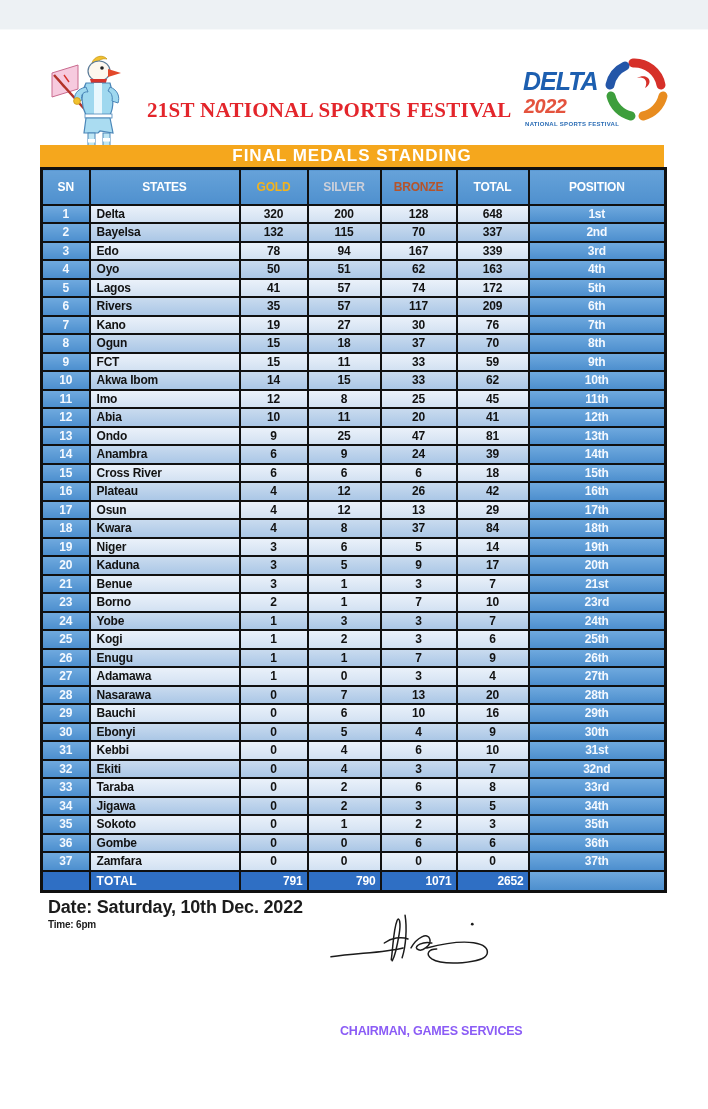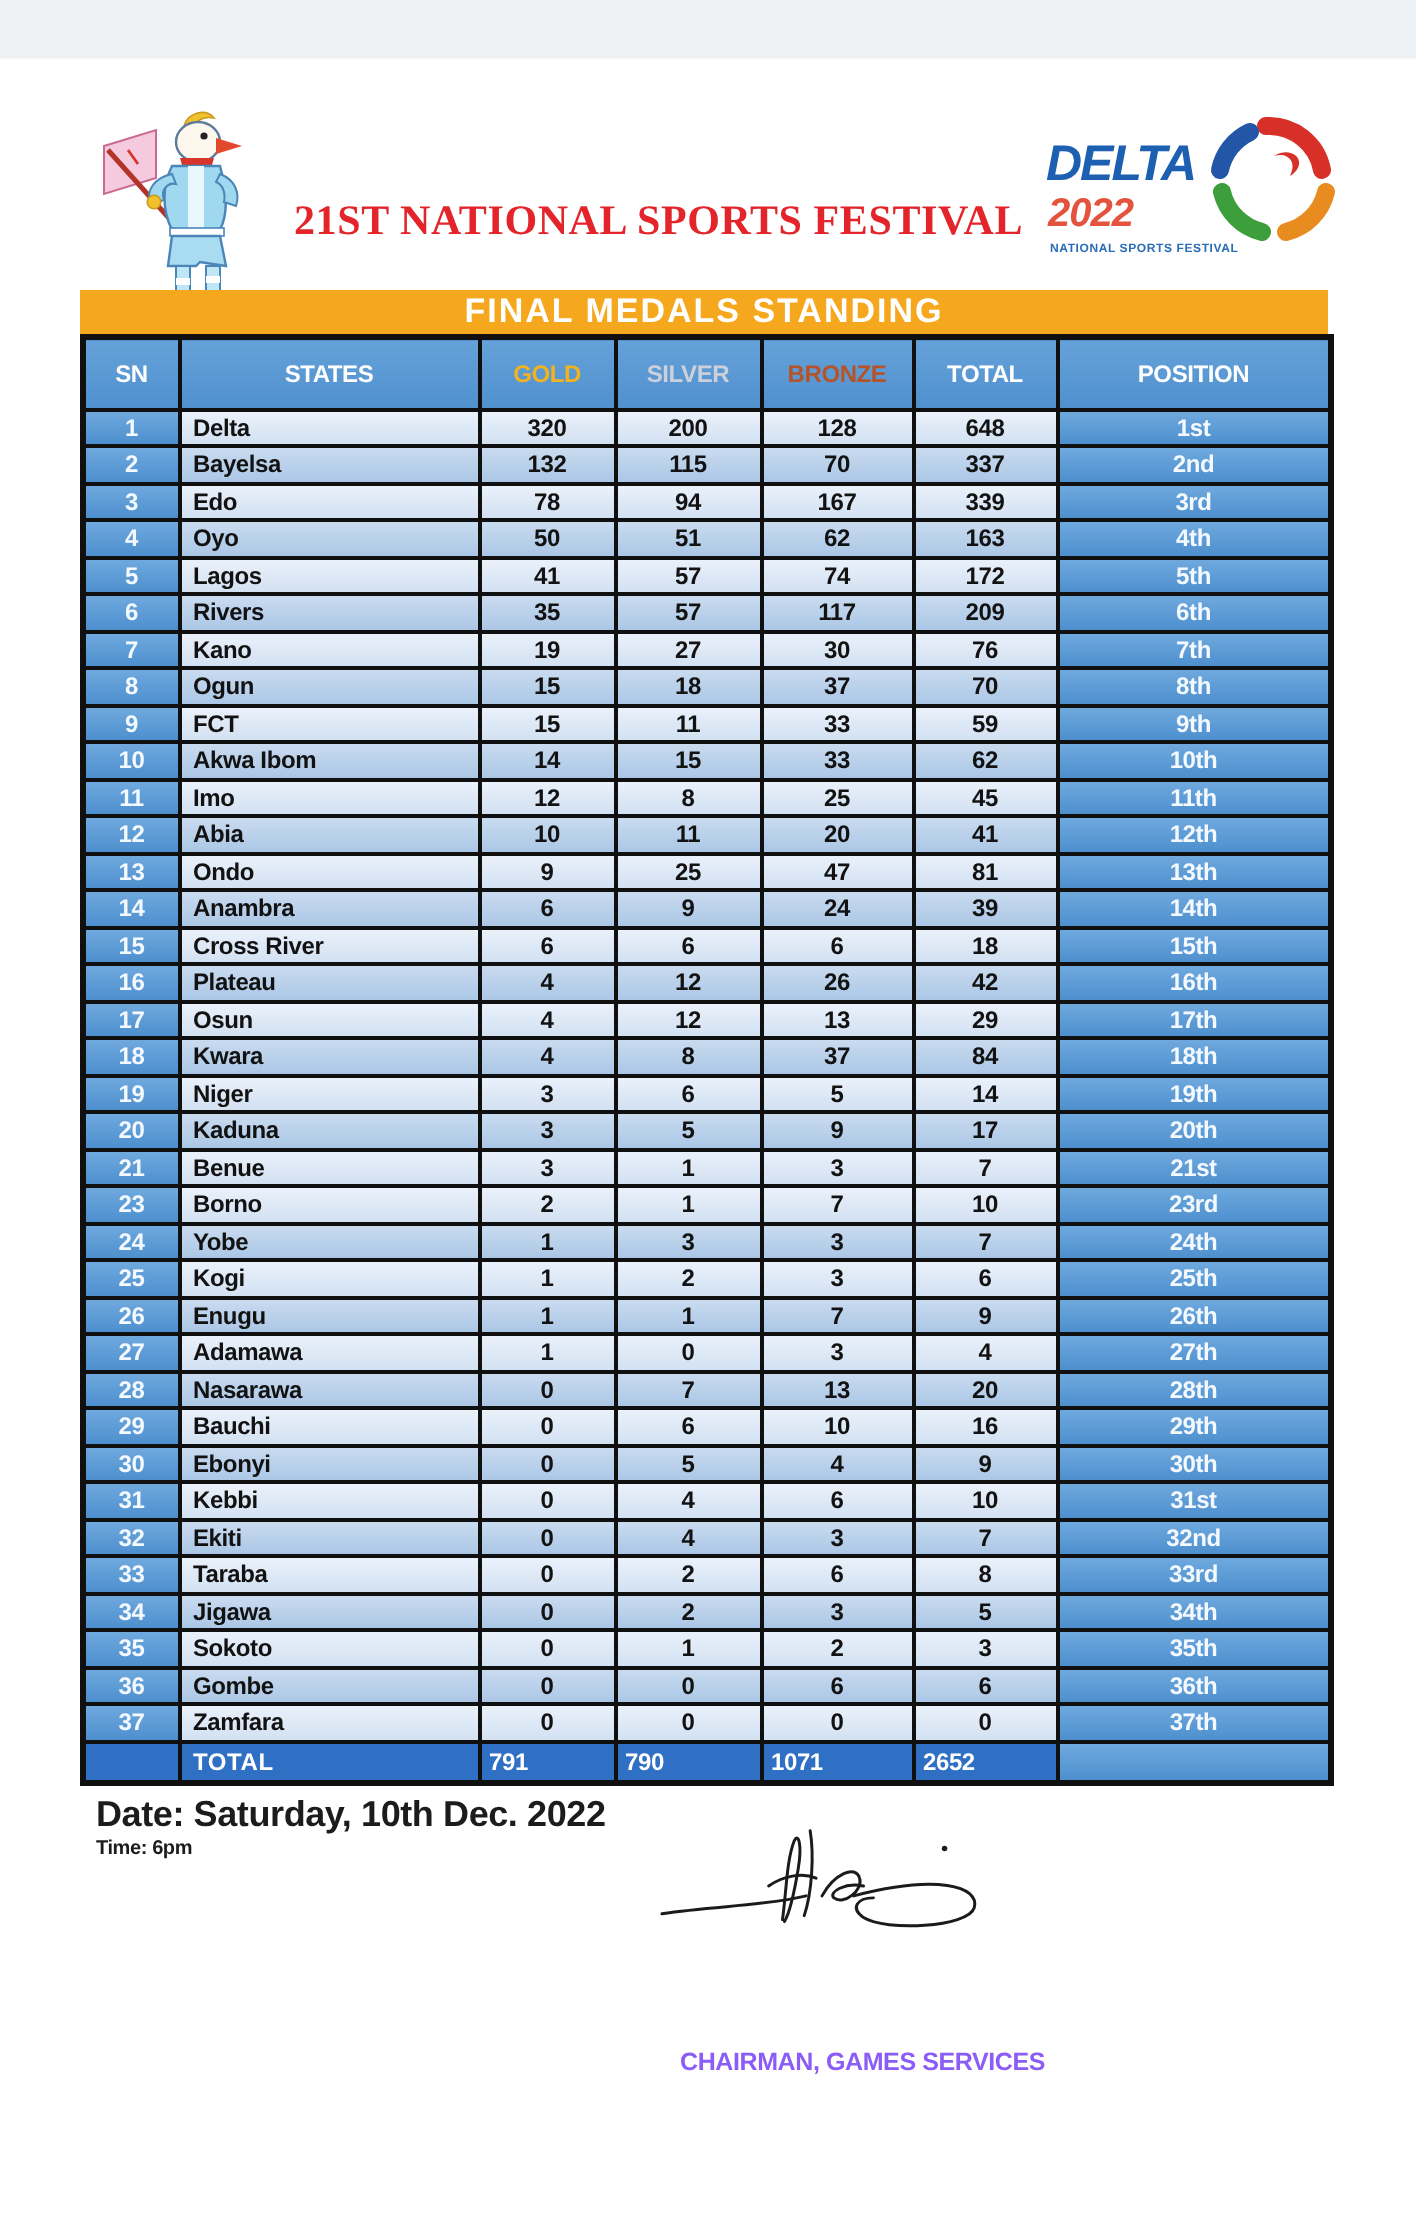--- a/index.html
+++ b/index.html
@@ -49,21 +49,21 @@
   tr.data-row{height:18.5px;}
   tr.data-row td{color:#121212;text-align:center;}
   tr.data-row td.c-state{text-align:left;padding-left:6px;}
   tr.row-odd td{background:linear-gradient(180deg,#eaf1fa,#d2e1f2);}
   tr.row-even td{background:linear-gradient(180deg,#c9dbef,#abc7e6);}
   tr.data-row td.c-sn, tr.data-row td.c-pos{
     background:linear-gradient(180deg,#6fa9de,#4d8fce);
     color:#f4f9ff;
   }
   tfoot tr{height:21px;}
-  tfoot td{background:#2f6fc4;color:#fff;text-align:left;}
+  tfoot td{background:#2f6fc4;color:#fff;text-align:right;}
   tfoot td.c-state{text-align:left;padding-left:6px;letter-spacing:.3px;}
   tfoot td.c-pos{background:linear-gradient(180deg,#6fa9de,#4d8fce);}
 
   
   .f-date{position:absolute;left:48px;top:897px;font-weight:bold;font-size:18px;color:#1c1c1c;letter-spacing:-.2px;}
   .f-time{position:absolute;left:48px;top:919px;font-weight:bold;font-size:10px;color:#1c1c1c;letter-spacing:-.2px;}
   .signature{position:absolute;left:328px;top:912px;width:168px;height:62px;}
   .f-chair{position:absolute;left:340px;top:1024px;font-weight:bold;font-size:12.5px;color:#8b5cf6;letter-spacing:-.2px;}
 </style>
 </head>

